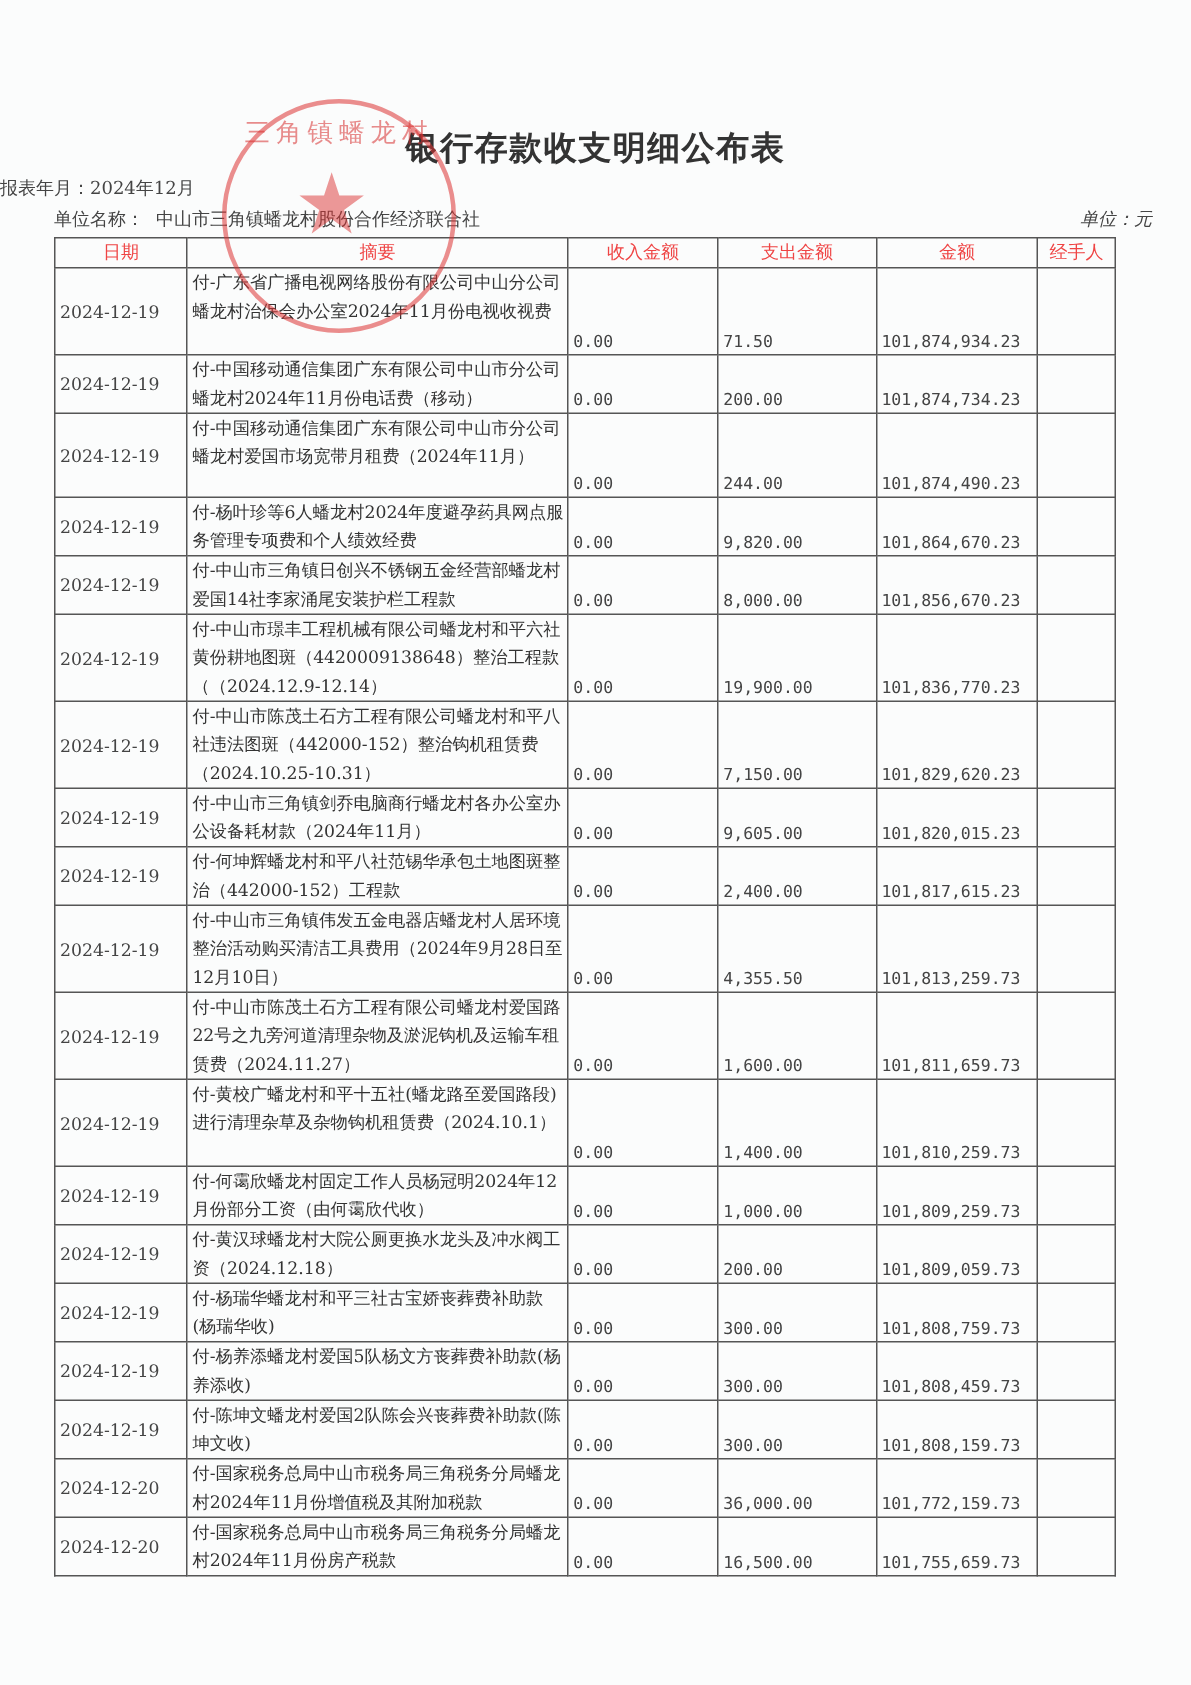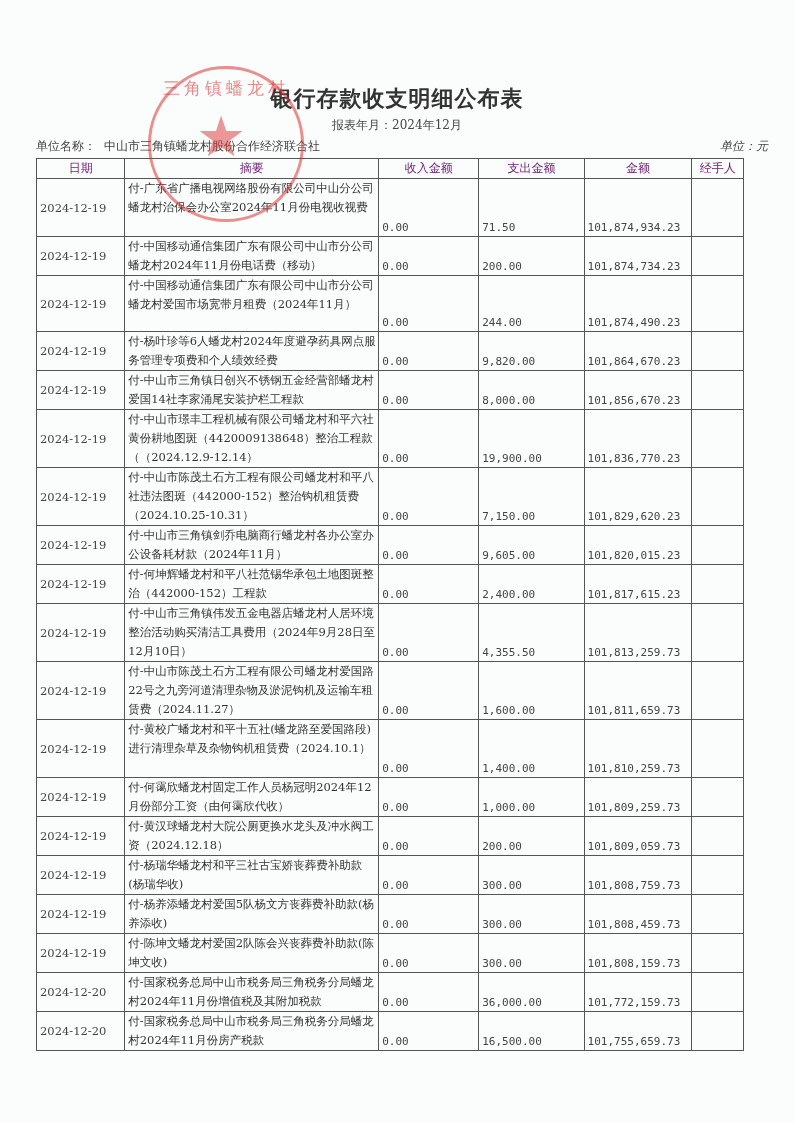--- a/index.html
+++ b/index.html
@@ -5,34 +5,34 @@
   html, body { margin:0; padding:0; }
   body {
     width:794px; height:1123px; background:#fbfcfc; position:relative; overflow:hidden;
     font-family: "DejaVu Serif", "Liberation Serif", serif; color:#3a3a3a;
   }
   .title {
     position:absolute; top:84px; left:0; width:794px; text-align:center;
     font-size:22px; font-weight:bold; color:#333; letter-spacing:1px;
   }
   .report-month {
-    position:absolute; top:117px; left:0; width:794px; text-align:center; font-size:12px; color:#444;
+    position:absolute; top:117px; left:0; width:794px; font-size:12px; color:#444;
   }
   .unit-row {
     position:absolute; top:138px; left:36px; width:732px; font-size:12px; color:#444;
   }
   .unit-row .unit-name-label { position:absolute; left:0; }
   .unit-row .unit-name { position:absolute; left:68px; }
   .unit-row .unit-right { position:absolute; right:0;font-style:italic; }
   table {
     position:absolute; top:158px; left:36px; border-collapse:collapse; width:708px;
     font-size:11.5px;
   }
   td, th { border:1px solid #555; padding:0 3px; }
-  th { font-weight:normal; height:19px; text-align:center; font-size:12px; color:#701a75; }
+  th { font-weight:normal; height:19px; text-align:center; font-size:12px; color:#ef4444; }
   td.date { text-align:left; width:82px; color:#444; }
   td.summary { width:250px; line-height:19px; padding:0 2px 0 3px; vertical-align:top; color:#333; }
   td.num { vertical-align:bottom; padding-bottom:2px; font-family:"DejaVu Sans Mono","Liberation Mono",monospace; font-size:11px; color:#444;}
   td.inc { width:94px; }
   td.exp { width:99px;margin-top:32px; }
   td.bal { width:101px; }
   td.handler { width:45px; }
   .stamp {
     position:absolute; left:148px; top:66px; width:150px; height:150px; border-radius:50%;
     border:3px solid rgba(220,50,50,0.55); pointer-events:none;

